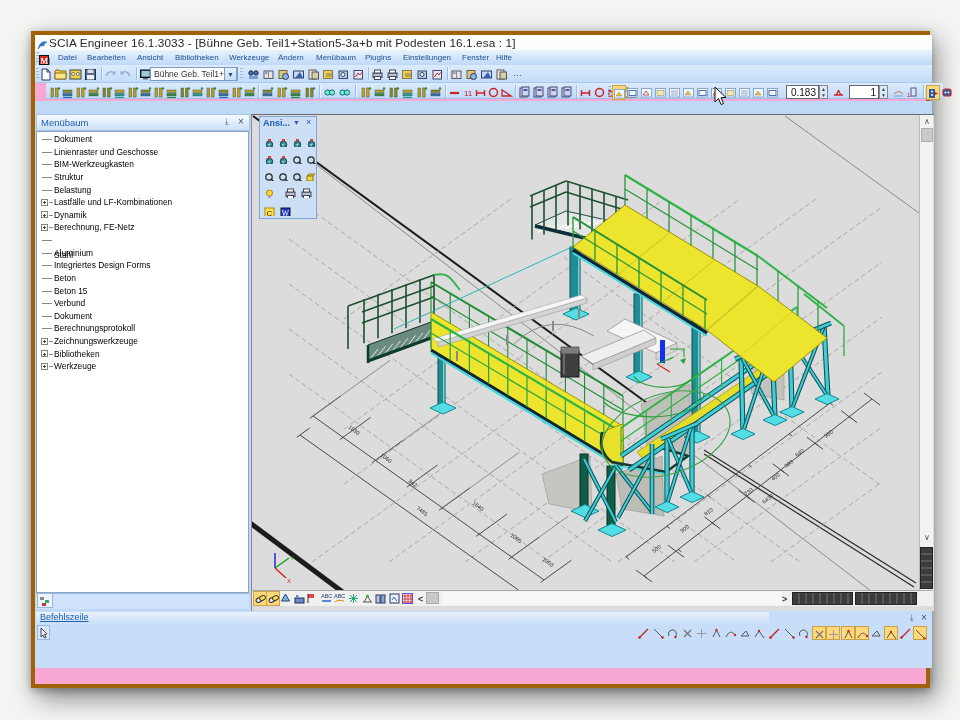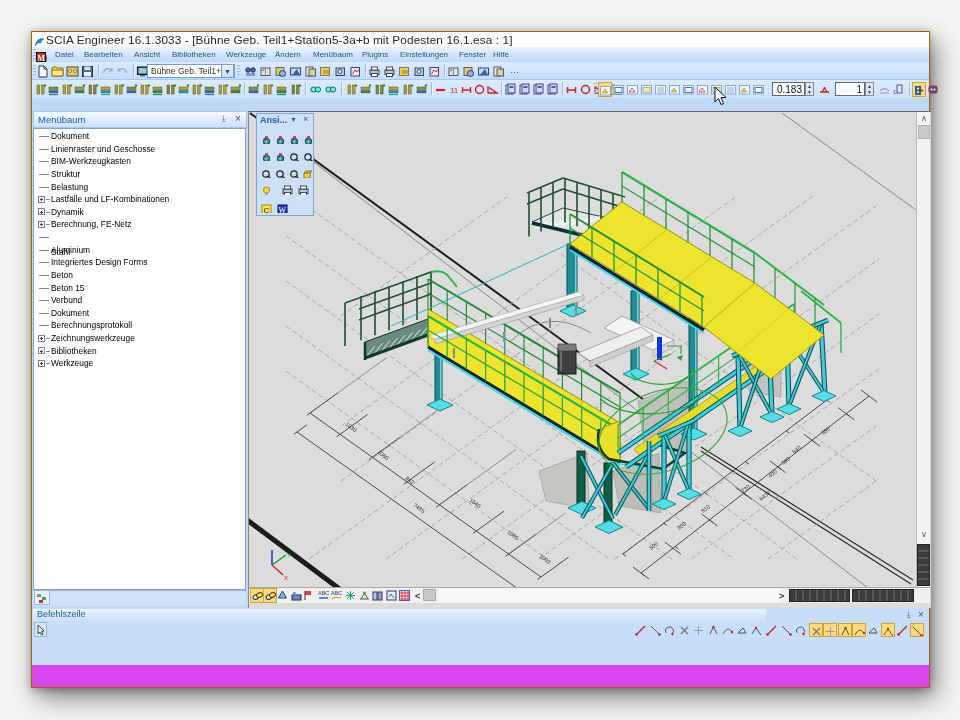--- a/index.html
+++ b/index.html
@@ -1,35 +1,35 @@
 <!DOCTYPE html>
 <html><head><meta charset="utf-8"><style>
 
 *{margin:0;padding:0;box-sizing:border-box}
 html,body{width:960px;height:720px;overflow:hidden;background:#f4f4f3;font-family:"Liberation Sans",sans-serif;}
 #page{position:relative;width:960px;height:720px;}
-#win{position:absolute;left:31px;top:31px;width:899px;height:657px;background:#d946ef;border:1px solid #a16207;box-shadow:6px 10px 24px rgba(0,0,0,.45),0 2px 8px rgba(0,0,0,.3);}
+#win{position:absolute;left:31px;top:31px;width:899px;height:657px;background:#f9a8d4;border:4px solid #a16207;box-shadow:6px 10px 24px rgba(0,0,0,.45),0 2px 8px rgba(0,0,0,.3);}
 .abs{position:absolute;}
 .ic{position:absolute;overflow:hidden;}
 #titlebar{position:absolute;left:0;top:0;width:897px;height:15px;background:#fdfdfd;}
 #titletext{position:absolute;left:14px;top:1px;font-size:11.8px;letter-spacing:0.1px;color:#2a2a2a;white-space:nowrap;}
 #menubar{position:absolute;left:0;top:15px;width:897px;height:15px;background:linear-gradient(#e9f3fe,#bed9f9);}
 .mi{position:absolute;top:3px;font-size:8px;color:#1f4e8c;white-space:nowrap;}
 #tb1{position:absolute;left:0;top:30px;width:897px;height:18px;background:linear-gradient(#dcebfd,#c3dcfa);border-bottom:1px solid #aac8ec;}
-#tb2{position:absolute;left:0;top:48px;width:897px;height:32px;background:linear-gradient(#dcebfd,#c0daf9);border-bottom:1px solid #9fc0e8;}
+#tb2{position:absolute;left:11px;top:48px;width:897px;height:16px;background:linear-gradient(#dcebfd,#c0daf9);border-bottom:1px solid #9fc0e8;}
 #mainarea{position:absolute;left:0;top:66px;width:897px;height:510px;background:#bed8f6;}
 #panelhdr{position:absolute;left:1px;top:79px;width:214px;height:17px;background:linear-gradient(#f6faff,#cbe0f8);border:1px solid #a8c6ea;font-size:9.5px;color:#1b5fb5;padding:2px 0 0 4px;}
 #tree{position:absolute;left:1px;top:96px;width:213px;height:462px;background:#fff;border:1px solid #8aa5c4;font-size:8.4px;color:#000;}
 .ti{position:absolute;left:17px;white-space:nowrap;}
 #tabstrip{position:absolute;left:1px;top:558px;width:213px;height:16px;background:#cfe2fa;border-top:1px solid #9ab8dc;}
 #vp{position:absolute;left:216px;top:79px;width:683px;height:497px;background:#dcdcdc;border-top:1px solid #6a6a6a;border-left:1px solid #8a8a8a;}
 #vpbottom{position:absolute;left:217px;top:555px;width:681px;height:16px;background:#f0f0ef;border-top:1px solid #aaa;}
 #vscroll{position:absolute;left:884px;top:80px;width:14px;height:475px;background:#f2f2f1;border-left:1px solid #bbb;}
 #cmdpanel{position:absolute;left:0;top:576px;width:897px;height:57px;background:#c7ddf8;}
-#cmdhdr{position:absolute;left:1px;top:577px;width:733px;height:13px;font-size:9px;color:#1b5fb5;padding-left:4px;background:linear-gradient(#eaf3fe,#c7ddf8);}
+#cmdhdr{position:absolute;left:1px;top:577px;width:733px;height:13px;font-size:9px;color:#1b5fb5;padding-left:4px;background:linear-gradient(#eaf3fe,#c7ddf8);text-decoration:underline;}
 #cmdinput{position:absolute;left:2px;top:627px;width:893px;height:17px;background:#fff;border:1px solid #2a2a2a;font-size:9.5px;color:#111;padding:2px 0 0 4px;}
 #statusbar{position:absolute;left:0;top:645px;width:897px;height:12px;background:linear-gradient(#e3eefc,#c9dff9);font-size:8.5px;color:#3a6293;}
 .seg{position:absolute;top:0px;height:12px;border-left:1px solid #f4f9ff;border-right:1px solid #f4f9ff;padding:1px 3px 0 3px;font-size:8.5px;line-height:10px;color:#3a6293;}
 #greenbtn{position:absolute;left:837px;top:1px;width:60px;height:11px;background:linear-gradient(#9ce885,#5ecb49);border:1px solid #59b548;font-size:7.5px;letter-spacing:-0.2px;font-weight:bold;color:#0b5e0b;text-align:center;line-height:11px;overflow:hidden;white-space:nowrap;}
 #ansipanel{position:absolute;left:224px;top:81px;width:58px;height:103px;background:#ccdff5;border:1px solid #7ba7d9;}
 .sep{position:absolute;width:1px;background:#9cbce0;box-shadow:1px 0 0 #eef5fe;}
 .grip{position:absolute;width:3px;background:repeating-linear-gradient(#9cb8da 0 1px,transparent 1px 3px);}
 </style></head><body>
 <div id="page">
     <div id="win">

